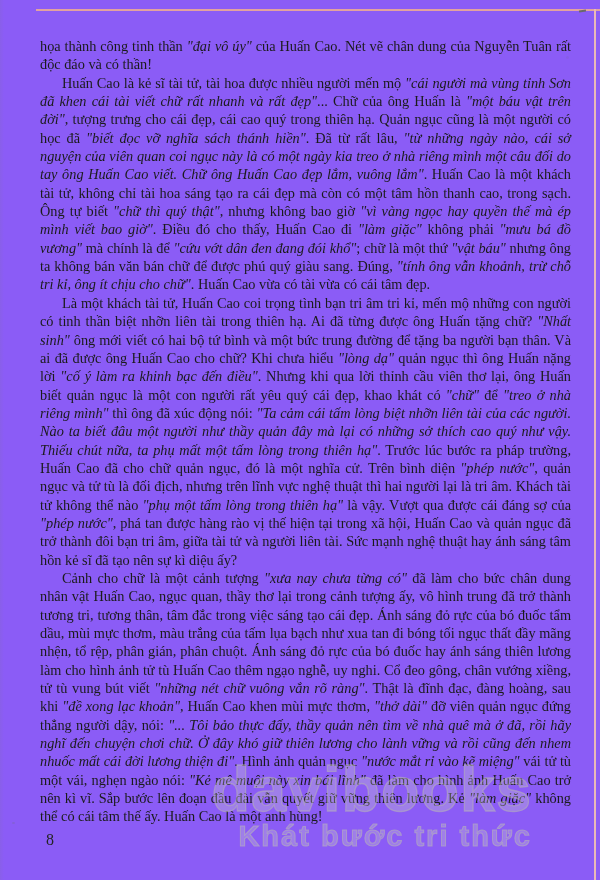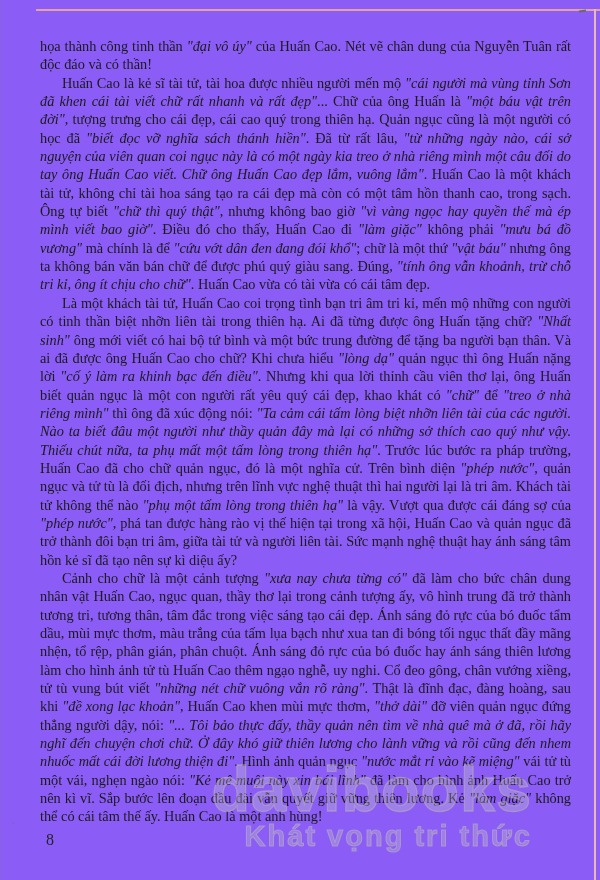--- a/index.html
+++ b/index.html
@@ -73,21 +73,21 @@
 
   <div class="text-block" id="text-block">
       <p class="para no-indent"><span>họa thành công tinh thần </span><em>"đại vô úy"</em><span> của Huấn Cao. Nét vẽ chân dung của Nguyễn Tuân rất độc đáo và có thần!</span></p>
       <p class="para"><span>Huấn Cao là kẻ sĩ tài tử, tài hoa được nhiều người mến mộ </span><em>"cái người mà vùng tỉnh Sơn đã khen cái tài viết chữ rất nhanh và rất đẹp"</em><span>... Chữ của ông Huấn là </span><em>"một báu vật trên đời"</em><span>, tượng trưng cho cái đẹp, cái cao quý trong thiên hạ. Quản ngục cũng là một người có học đã </span><em>"biết đọc vỡ nghĩa sách thánh hiền"</em><span>. Đã từ rất lâu, </span><em>"từ những ngày nào, cái sở nguyện của viên quan coi ngục này là có một ngày kia treo ở nhà riêng mình một câu đối do tay ông Huấn Cao viết. Chữ ông Huấn Cao đẹp lắm, vuông lắm"</em><span>. Huấn Cao là một khách tài tử, không chỉ tài hoa sáng tạo ra cái đẹp mà còn có một tâm hồn thanh cao, trong sạch. Ông tự biết </span><em>"chữ thì quý thật"</em><span>, nhưng không bao giờ </span><em>"vì vàng ngọc hay quyền thế mà ép mình viết bao giờ"</em><span>. Điều đó cho thấy, Huấn Cao đi </span><em>"làm giặc"</em><span> không phải </span><em>"mưu bá đồ vương"</em><span> mà chính là để </span><em>"cứu vớt dân đen đang đói khổ"</em><span>; chữ là một thứ </span><em>"vật báu"</em><span> nhưng ông ta không bán văn bán chữ để được phú quý giàu sang. Đúng, </span><em>"tính ông vẫn khoảnh, trừ chỗ tri kỉ, ông ít chịu cho chữ"</em><span>. Huấn Cao vừa có tài vừa có cái tâm đẹp.</span></p>
       <p class="para"><span>Là một khách tài tử, Huấn Cao coi trọng tình bạn tri âm tri kỉ, mến mộ những con người có tinh thần biệt nhỡn liên tài trong thiên hạ. Ai đã từng được ông Huấn tặng chữ? </span><em>"Nhất sinh"</em><span> ông mới viết có hai bộ tứ bình và một bức trung đường để tặng ba người bạn thân. Và ai đã được ông Huấn Cao cho chữ? Khi chưa hiểu </span><em>"lòng dạ"</em><span> quản ngục thì ông Huấn nặng lời </span><em>"cố ý làm ra khinh bạc đến điều"</em><span>. Nhưng khi qua lời thỉnh cầu viên thơ lại, ông Huấn biết quản ngục là một con người rất yêu quý cái đẹp, khao khát có </span><em>"chữ"</em><span> để </span><em>"treo ở nhà riêng mình"</em><span> thì ông đã xúc động nói: </span><em>"Ta cảm cái tấm lòng biệt nhỡn liên tài của các người. Nào ta biết đâu một người như thầy quản đây mà lại có những sở thích cao quý như vậy. Thiếu chút nữa, ta phụ mất một tấm lòng trong thiên hạ"</em><span>. Trước lúc bước ra pháp trường, Huấn Cao đã cho chữ quản ngục, đó là một nghĩa cử. Trên bình diện </span><em>"phép nước"</em><span>, quản ngục và tử tù là đối địch, nhưng trên lĩnh vực nghệ thuật thì hai người lại là tri âm. Khách tài tử không thể nào </span><em>"phụ một tấm lòng trong thiên hạ"</em><span> là vậy. Vượt qua được cái đáng sợ của </span><em>"phép nước"</em><span>, phá tan được hàng rào vị thế hiện tại trong xã hội, Huấn Cao và quản ngục đã trở thành đôi bạn tri âm, giữa tài tử và người liên tài. Sức mạnh nghệ thuật hay ánh sáng tâm hồn kẻ sĩ đã tạo nên sự kì diệu ấy?</span></p>
       <p class="para"><span>Cảnh cho chữ là một cảnh tượng </span><em>"xưa nay chưa từng có"</em><span> đã làm cho bức chân dung nhân vật Huấn Cao, ngục quan, thầy thơ lại trong cảnh tượng ấy, vô hình trung đã trở thành tương tri, tương thân, tâm đắc trong việc sáng tạo cái đẹp. Ánh sáng đỏ rực của bó đuốc tẩm dầu, mùi mực thơm, màu trắng của tấm lụa bạch như xua tan đi bóng tối ngục thất đầy mãng nhện, tổ rệp, phân gián, phân chuột. Ánh sáng đỏ rực của bó đuốc hay ánh sáng thiên lương làm cho hình ảnh tử tù Huấn Cao thêm ngạo nghễ, uy nghi. Cổ đeo gông, chân vướng xiềng, tử tù vung bút viết </span><em>"những nét chữ vuông vắn rõ ràng"</em><span>. Thật là đĩnh đạc, đàng hoàng, sau khi </span><em>"đề xong lạc khoản"</em><span>, Huấn Cao khen mùi mực thơm, </span><em>"thở dài"</em><span> đỡ viên quản ngục đứng thẳng người dậy, nói: </span><em>"... Tôi bảo thực đấy, thầy quản nên tìm về nhà quê mà ở đã, rồi hãy nghĩ đến chuyện chơi chữ. Ở đây khó giữ thiên lương cho lành vững và rồi cũng đến nhem nhuốc mất cái đời lương thiện đi"</em><span>. Hình ảnh quản ngục </span><em>"nước mắt rỉ vào kẽ miệng"</em><span> vái tử tù một vái, nghẹn ngào nói: </span><em>"Kẻ mê muội này xin bái lĩnh"</em><span> đã làm cho hình ảnh Huấn Cao trở nên kì vĩ. Sắp bước lên đoạn đầu đài vẫn quyết giữ vững thiên lương. Kẻ </span><em>"làm giặc"</em><span> không thể có cái tâm thế ấy. Huấn Cao là một anh hùng!</span></p>
     </div>
 
   <div class="watermark">
     <div class="wm-logo">davibooks</div>
-    <div class="wm-slogan">Khát vọng tri thức</div>
+    <div class="wm-slogan">Khát bước tri thức</div>
   </div>
 
   <div class="page-num">8</div>
 
   <div class="speck s1"></div>
   <div class="speck s2"></div>
   <div class="speck s3"></div>
 </div>
 
 </body></html>

